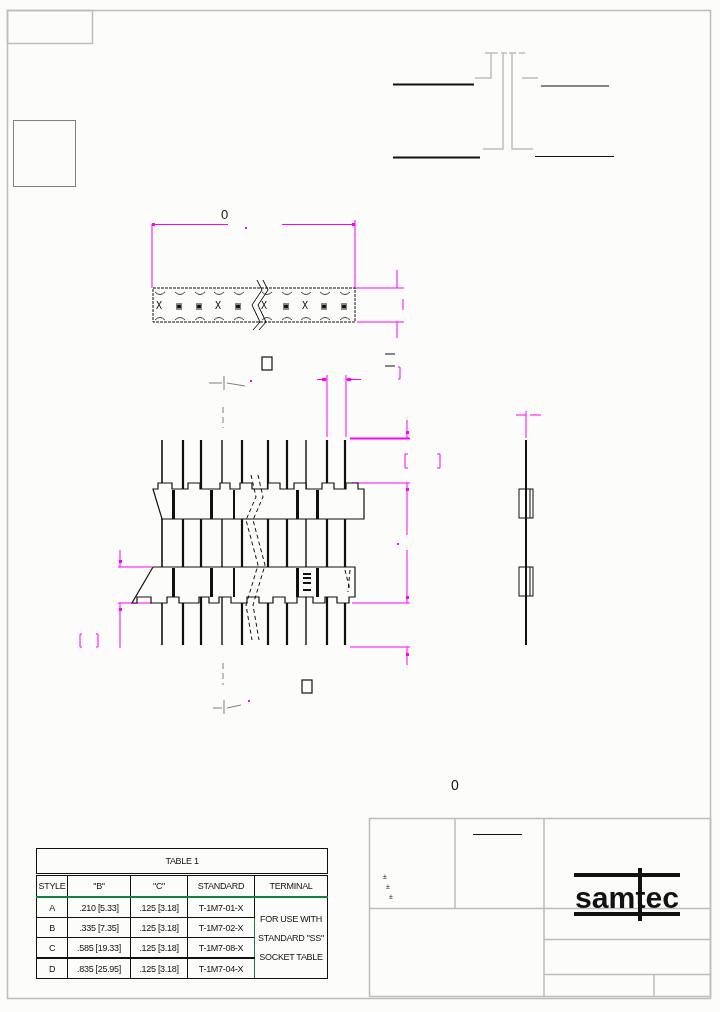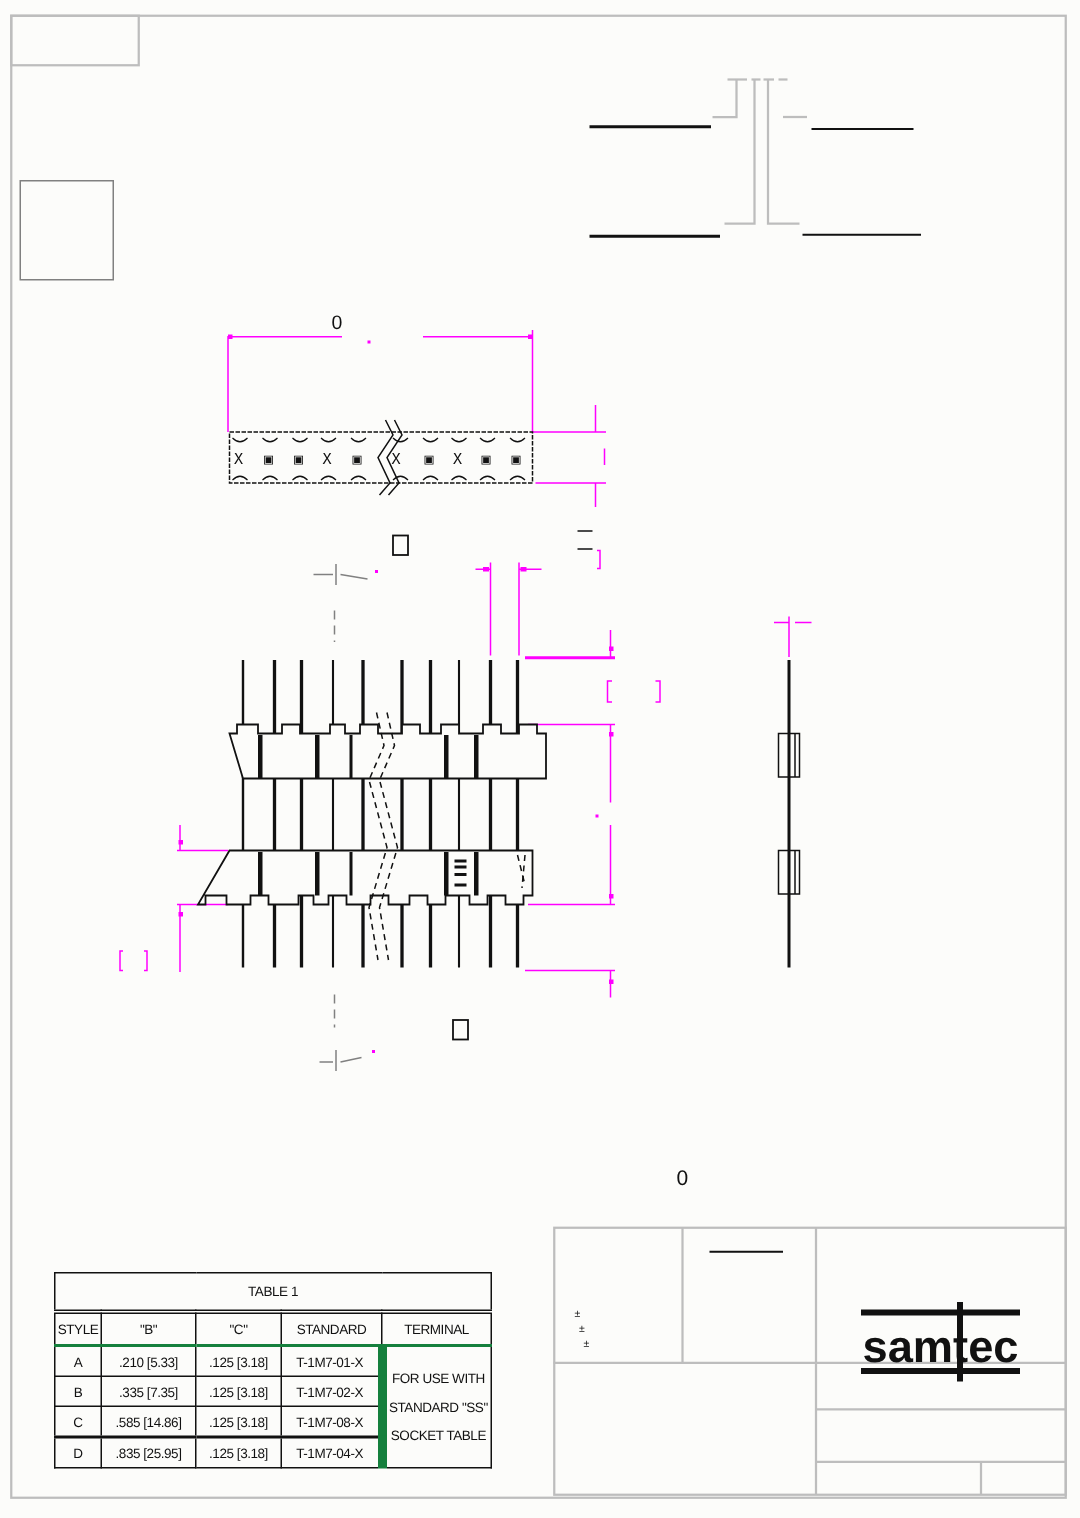--- a/index.html
+++ b/index.html
@@ -3,21 +3,21 @@
 <meta charset="utf-8">
 <style>
   html,body{margin:0;padding:0;background:#fcfcfa;}
   body{width:720px;height:1012px;position:relative;overflow:hidden;font-family:"Liberation Sans",sans-serif;}
   .abs{position:absolute;}
   svg{position:absolute;left:0;top:0;}
   .tbl{position:absolute;left:36px;top:848px;width:292px;border-collapse:collapse;font-family:"Liberation Sans",sans-serif;font-size:9px;color:#111;letter-spacing:-0.3px;}
   .tbl td,.tbl th{border:1px solid #111;text-align:center;padding:0;height:19px;font-weight:normal;}
   .tbl .title-row th{height:24px;border-bottom:3px double #111;}
   .tbl .hdr th{height:20px;border-bottom:2px solid #15803d;}
-  .tbl .comments{border-left:6px solid #15803d;line-height:19px;margin-left:16px;}
+  .tbl .comments{border-left:1px solid #15803d;line-height:19px;margin-left:16px;}
   .tbl .rowD td{border-top:2px solid #111;}
   .logo{position:absolute;left:574px;top:868px;width:108px;height:54px;}
 </style>
 </head>
 <body>
 
 <svg width="720" height="1012" viewBox="0 0 720 1012">
 
   <rect x="7.5" y="10.5" width="703" height="988" fill="none" stroke="#bdbdbd" stroke-width="1.5"></rect>
 
@@ -235,21 +235,21 @@
     </td>
   </tr>
   <tr>
     <td>B</td>
     <td>.335 [7.35]</td>
     <td>.125 [3.18]</td>
     <td>T-1M7-02-X</td>
   </tr>
   <tr>
     <td>C</td>
-    <td>.585 [14.86]</td>
+    <td>.585 [19.33]</td>
     <td>.125 [3.18]</td>
     <td>T-1M7-08-X</td>
   </tr>
   <tr class="rowD">
     <td>D</td>
     <td>.835 [25.95]</td>
     <td>.125 [3.18]</td>
     <td>T-1M7-04-X</td>
   </tr>
 </tbody>

